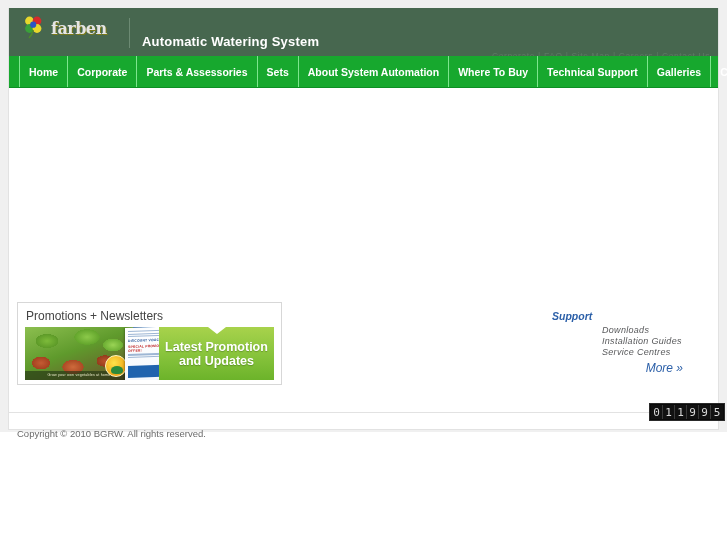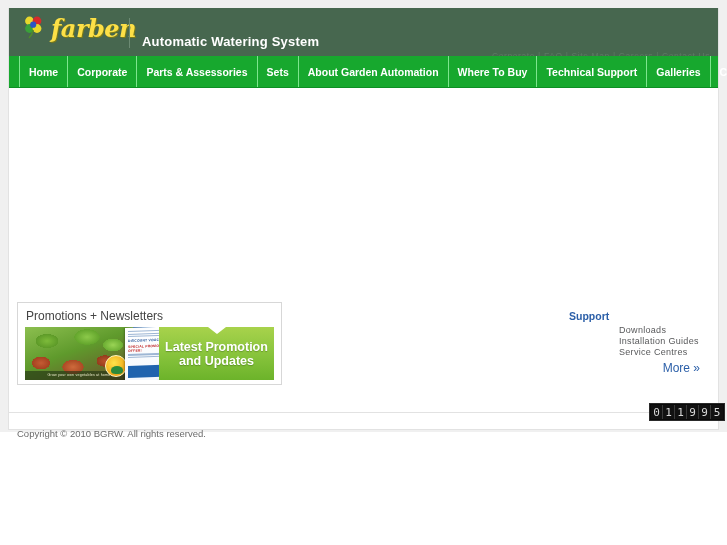--- a/index.html
+++ b/index.html
@@ -33,24 +33,23 @@
     overflow: hidden;
   }
   .logo-block {
     position: absolute;
     left: 12px; top: 6px;
     display: flex; align-items: center; gap: 4px;
   }
   .flower-icon { display: block; }
   .logo-word {
     font-family: "DejaVu Serif", serif;
-    font-style: italic;
-    font-weight: bold;
-    font-size: 24px;
-    color: #fde047;
+    font-weight: bold;
+    font-size: 16px;
+    color: #e5e5e5;
     letter-spacing: -0.5px;
     text-shadow: 1px 1px 0 #7a7a18;
     line-height: 28px;
   }
   .header-divider {
     position: absolute;
     left: 120px; top: 10px;
     width: 1px; height: 30px;
     background: #6c8a73;
   }
@@ -204,22 +203,23 @@
     color: #ffffff;
     font-size: 12.5px;
     font-weight: bold;
     text-align: center;
     line-height: 14px;
     text-shadow: 0 1px 1px rgba(60,100,20,0.45);
   }
   
   .support {
     position: absolute;
-    left: 560px; top: 222px;
+    left: 543px; top: 222px;
     width: 145px;
+    font-style: italic;
   }
   .support-title {
     font-size: 10.5px;
     font-weight: bold;
     color: #2b5fa8;
     margin-bottom: 3px;
   }
   .support-links {
     padding-left: 50px;
     display: flex; flex-direction: column; gap: 1px;
@@ -304,21 +304,21 @@
     <div class="toplinks">
       <a href="#">Corporate</a><span class="sep">|</span><a href="#">FAQ</a><span class="sep">|</span><a href="#">Site Map</a><span class="sep">|</span><a href="#">Careers</a><span class="sep">|</span><a href="#">Contact Us</a>
     </div>
   </div>
 
   <div class="nav">
     <div class="nav-item">Home</div>
     <div class="nav-item">Corporate</div>
     <div class="nav-item">Parts &amp; Assessories</div>
     <div class="nav-item">Sets</div>
-    <div class="nav-item">About Garden Automation</div>
+    <div class="nav-item">About System Automation</div>
     <div class="nav-item">Where To Buy</div>
     <div class="nav-item">Technical Support</div>
     <div class="nav-item">Galleries</div>
     <div class="nav-item">Contact</div>
   </div>
 
   <div class="content">
 
     <div class="panels">
 

